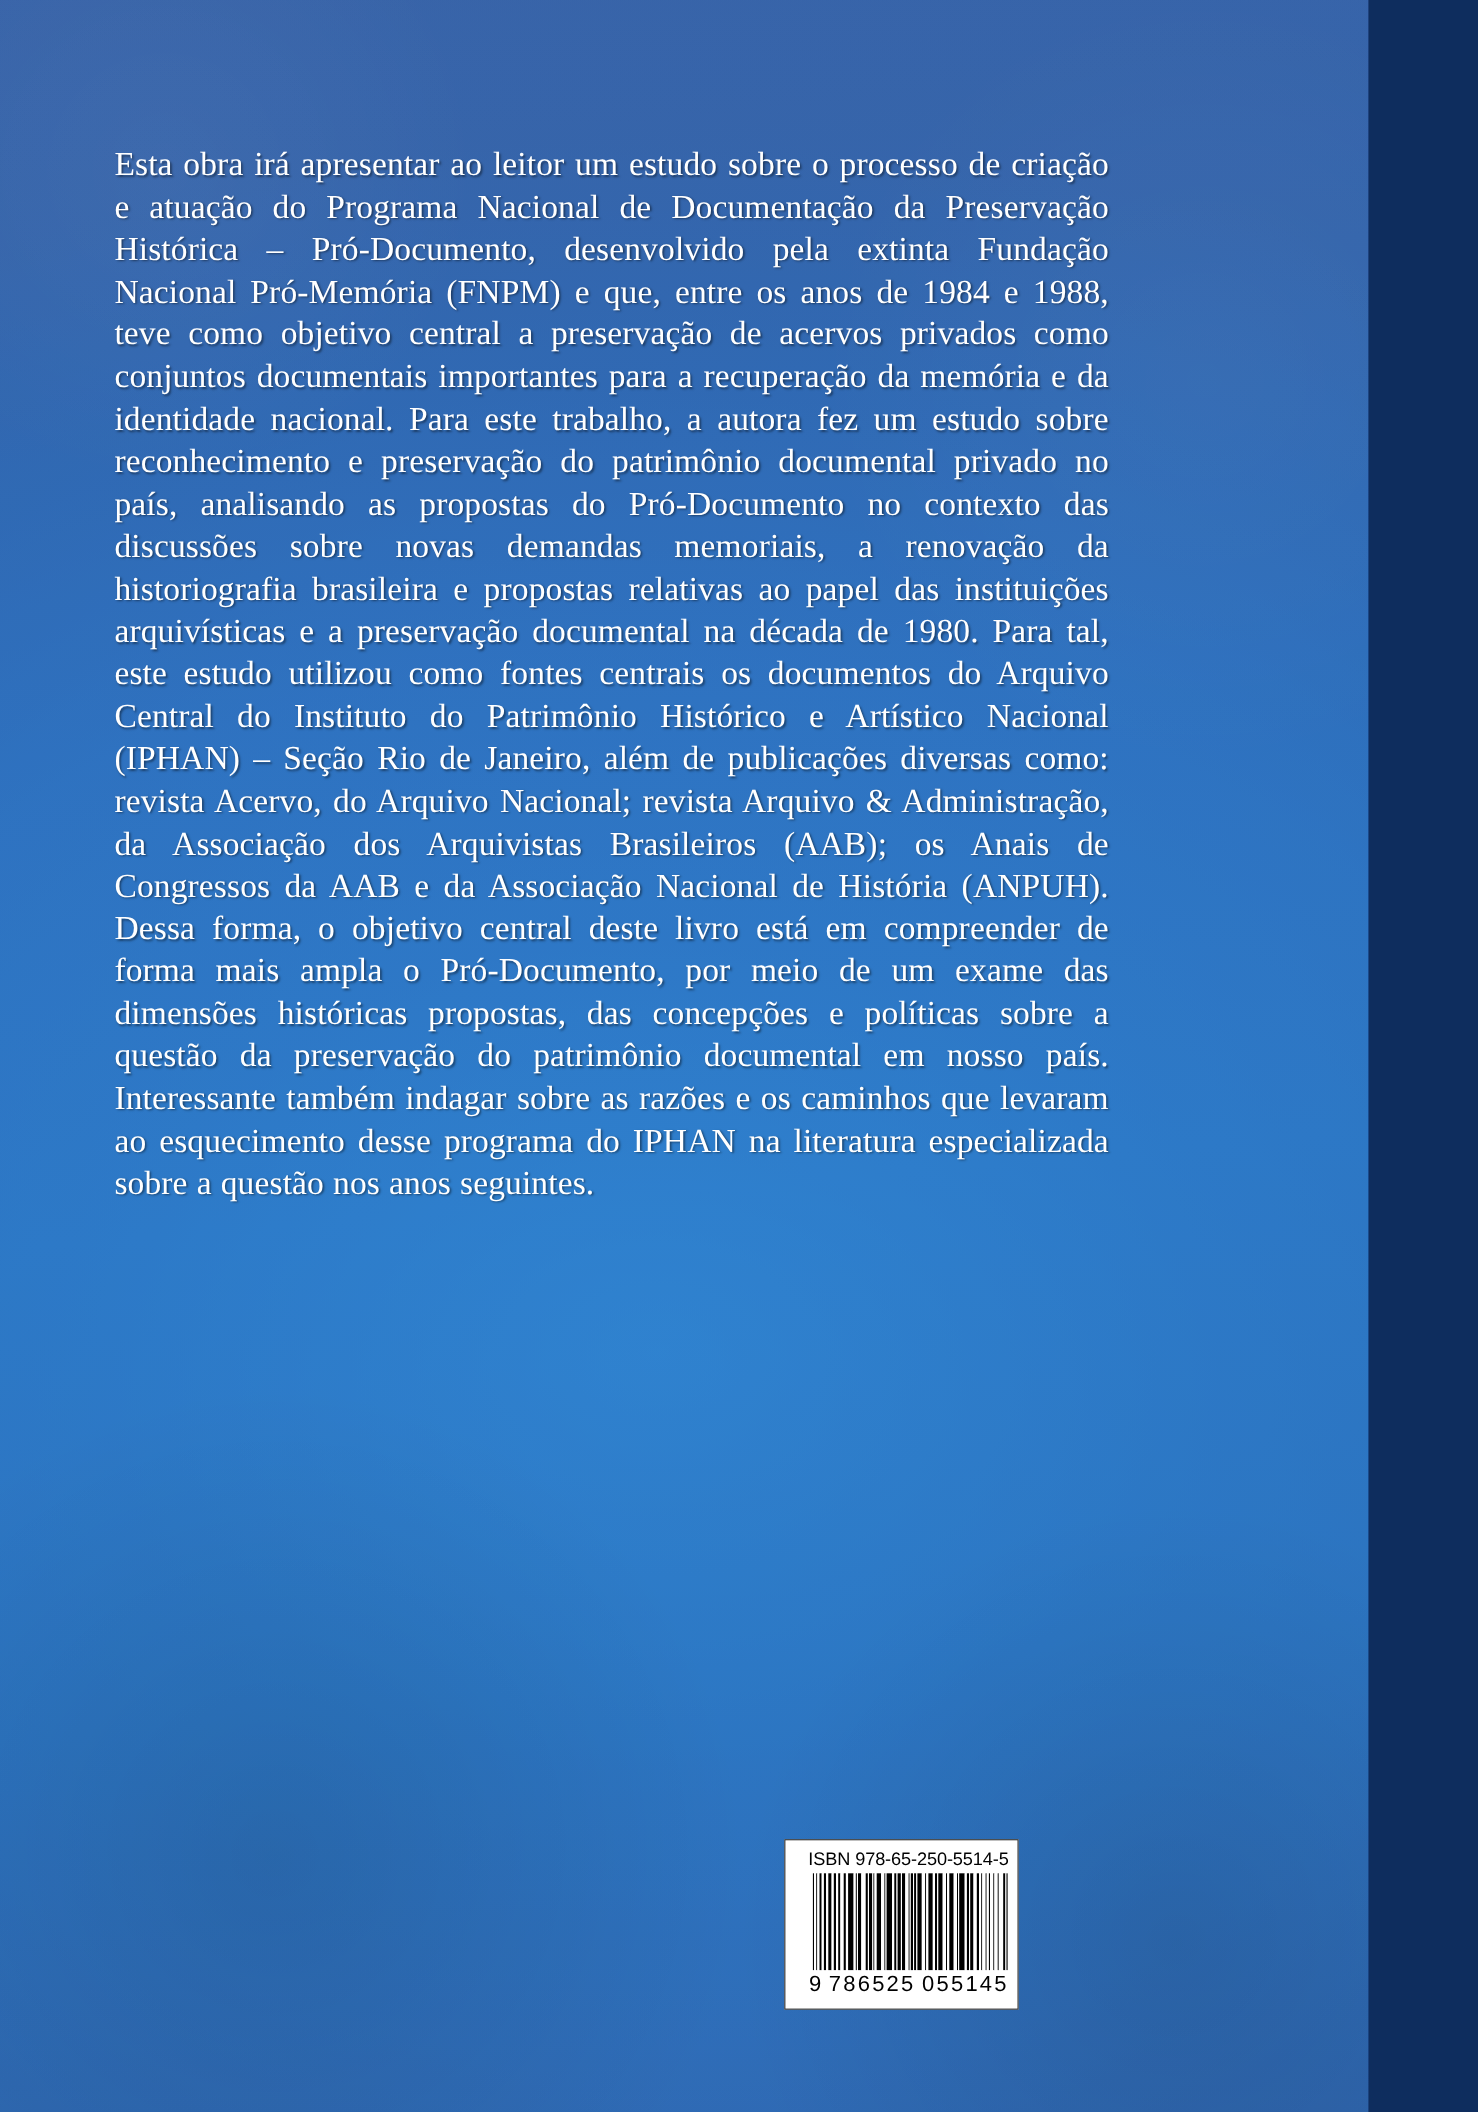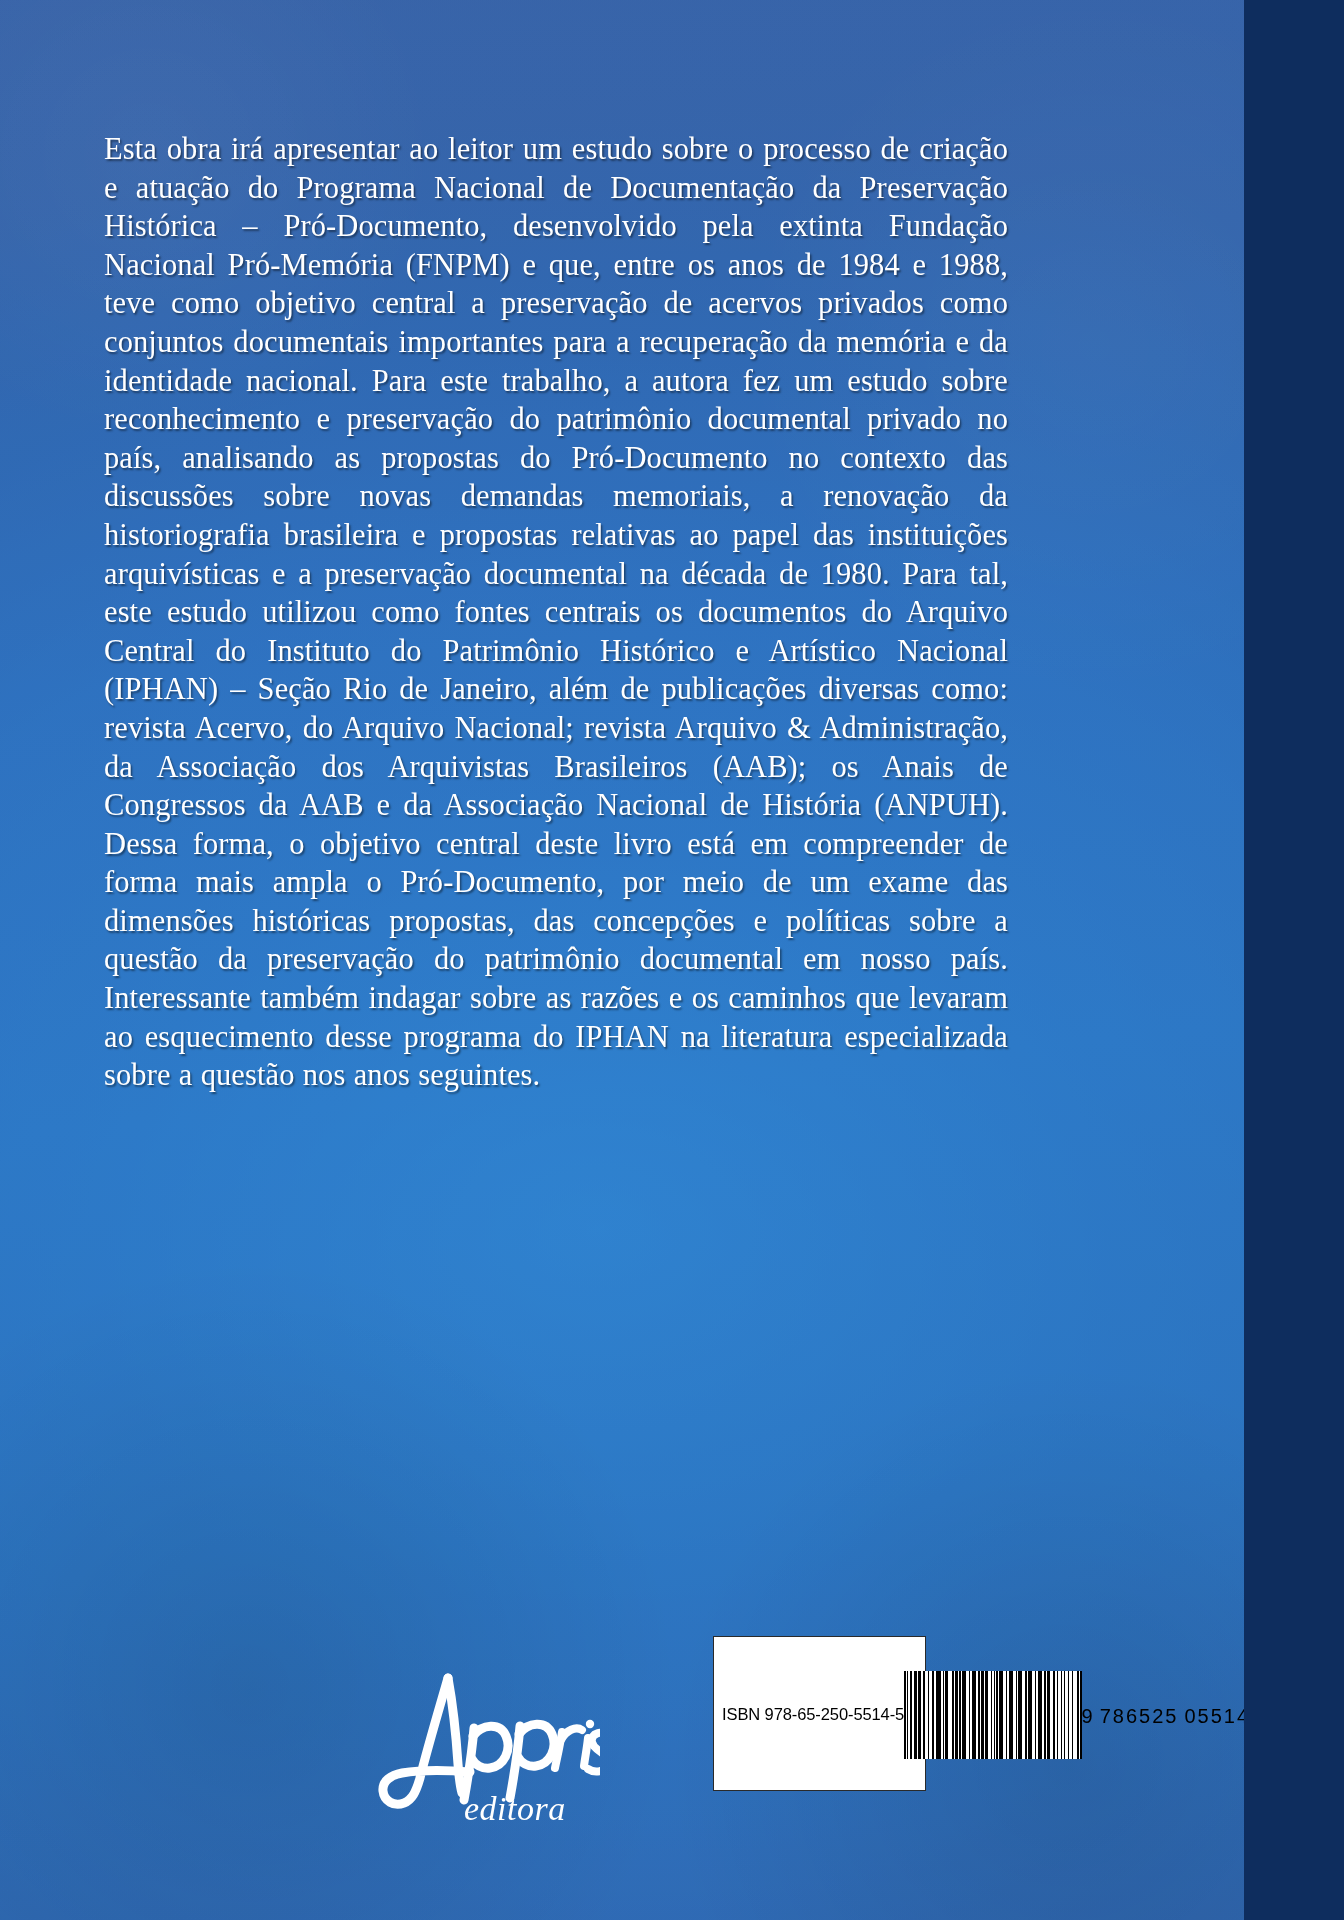--- a/index.html
+++ b/index.html
@@ -69,30 +69,30 @@
   .logo svg {
     display: block;
     width: 100%;
     height: 100%;
   }
 
   
   .barcode-block {
     position: absolute;
     left: 713px;
-    top: 1636px;
+    top: 1672px;
     width: 213px;
     height: 155px;
     background: #ffffff;
     border: 1px solid #2a2a2a;
     box-sizing: border-box;
     padding: 6px 8px 4px 8px;
     display: flex;
-    flex-direction: row;
-    align-items: center;
+    flex-direction: column;
+    align-items: flex-end;
   }
   .isbn-text {
     color: #000000;
     font-family: "Liberation Sans", "DejaVu Sans", sans-serif;
     font-size: 16.5px;
     letter-spacing: -0.1px;
     line-height: 1;
     margin-top: 3px;
     margin-bottom: 4px;
     white-space: nowrap;
@@ -126,49 +126,20 @@
 </style>
 </head>
 <body>
 
 <div class="cover">
 
   <div class="blurb">
     <p>Esta obra irá apresentar ao leitor um estudo sobre o processo de criação e atuação do Programa Nacional de Documentação da Preservação Histórica – Pró-Documento, desenvolvido pela extinta Fundação Nacional Pró-Memória (FNPM) e que, entre os anos de 1984 e 1988, teve como objetivo central a preservação de acervos privados como conjuntos documentais importantes para a recuperação da memória e da identidade nacional. Para este trabalho, a autora fez um estudo sobre reconhecimento e preservação do patrimônio documental privado no país, analisando as propostas do Pró-Documento no contexto das discussões sobre novas demandas memoriais, a renovação da historiografia brasileira e propostas relativas ao papel das instituições arquivísticas e a preservação documental na década de 1980. Para tal, este estudo utilizou como fontes centrais os documentos do Arquivo Central do Instituto do Patrimônio Histórico e Artístico Nacional (IPHAN) – Seção Rio de Janeiro, além de publicações diversas como: revista Acervo, do Arquivo Nacional; revista Arquivo &amp; Administração, da Associação dos Arquivistas Brasileiros (AAB); os Anais de Congressos da AAB e da Associação Nacional de História (ANPUH). Dessa forma, o objetivo central deste livro está em compreender de forma mais ampla o Pró-Documento, por meio de um exame das dimensões históricas propostas, das concepções e políticas sobre a questão da preservação do patrimônio documental em nosso país. Interessante também indagar sobre as razões e os caminhos que levaram ao esquecimento desse programa do IPHAN na literatura especializada sobre a questão nos anos seguintes.</p>
   </div>
 
-  <div class="logo">
-    <svg viewBox="0 0 264 176" xmlns="http://www.w3.org/2000/svg" aria-hidden="true">
-
-      <g fill="none" stroke="#ffffff" stroke-linecap="round" stroke-linejoin="round">
-
-        <path d="M112 18 C104 46, 92 86, 84 118 C80 132, 76 140, 68 143 C58 147, 48 141, 47 131 C46 121, 55 115, 66 113 C84 110, 110 110, 134 112" stroke-width="9"></path>
-        <path d="M112 18 C116 40, 120 74, 122 104 C123 117, 124 126, 126 133" stroke-width="9"></path>
-
-        <path d="M138 68 C136 92, 132 118, 128 140" stroke-width="9"></path>
-        <path d="M137 76 C146 64, 164 62, 170 76 C176 90, 168 106, 154 108 C146 109, 139 105, 136 99" stroke-width="9"></path>
-
-        <path d="M184 66 C182 90, 178 116, 174 138" stroke-width="9"></path>
-        <path d="M183 74 C192 62, 210 60, 216 74 C222 88, 214 104, 200 106 C192 107, 185 103, 182 97" stroke-width="9"></path>
-
-        <path d="M226 72 C224 86, 221 98, 219 108" stroke-width="8"></path>
-        <path d="M225 80 C230 70, 240 66, 246 70" stroke-width="8"></path>
-
-        <path d="M252 78 C251 88, 249 98, 248 106" stroke-width="8"></path>
-        <circle cx="254" cy="64" r="4.2" fill="#ffffff" stroke="none"></circle>
-
-        <path d="M274 76 C266 70, 254 73, 256 82 C258 92, 272 92, 272 102 C272 111, 260 114, 252 109" stroke-width="8"></path>
-      </g>
-
-      <g fill="#ffffff">
-        <text x="128" y="160" font-family="'Liberation Serif', serif" font-size="34" font-style="italic" letter-spacing="0.5">editora</text>
-      </g>
-    </svg>
-
-  </div>
 
   <div class="barcode-block">
     <div class="isbn-text">ISBN 978-65-250-5514-5</div>
     <div class="bars">
         <span style="width: 1.37984px; background: rgb(0, 0, 0);"></span>
         <span style="width: 1.37984px; background: rgb(255, 255, 255);"></span>
         <span style="width: 1.37984px; background: rgb(0, 0, 0);"></span>
         <span style="width: 1.37984px; background: rgb(255, 255, 255);"></span>
         <span style="width: 2.75969px; background: rgb(0, 0, 0);"></span>
         <span style="width: 1.37984px; background: rgb(255, 255, 255);"></span>

